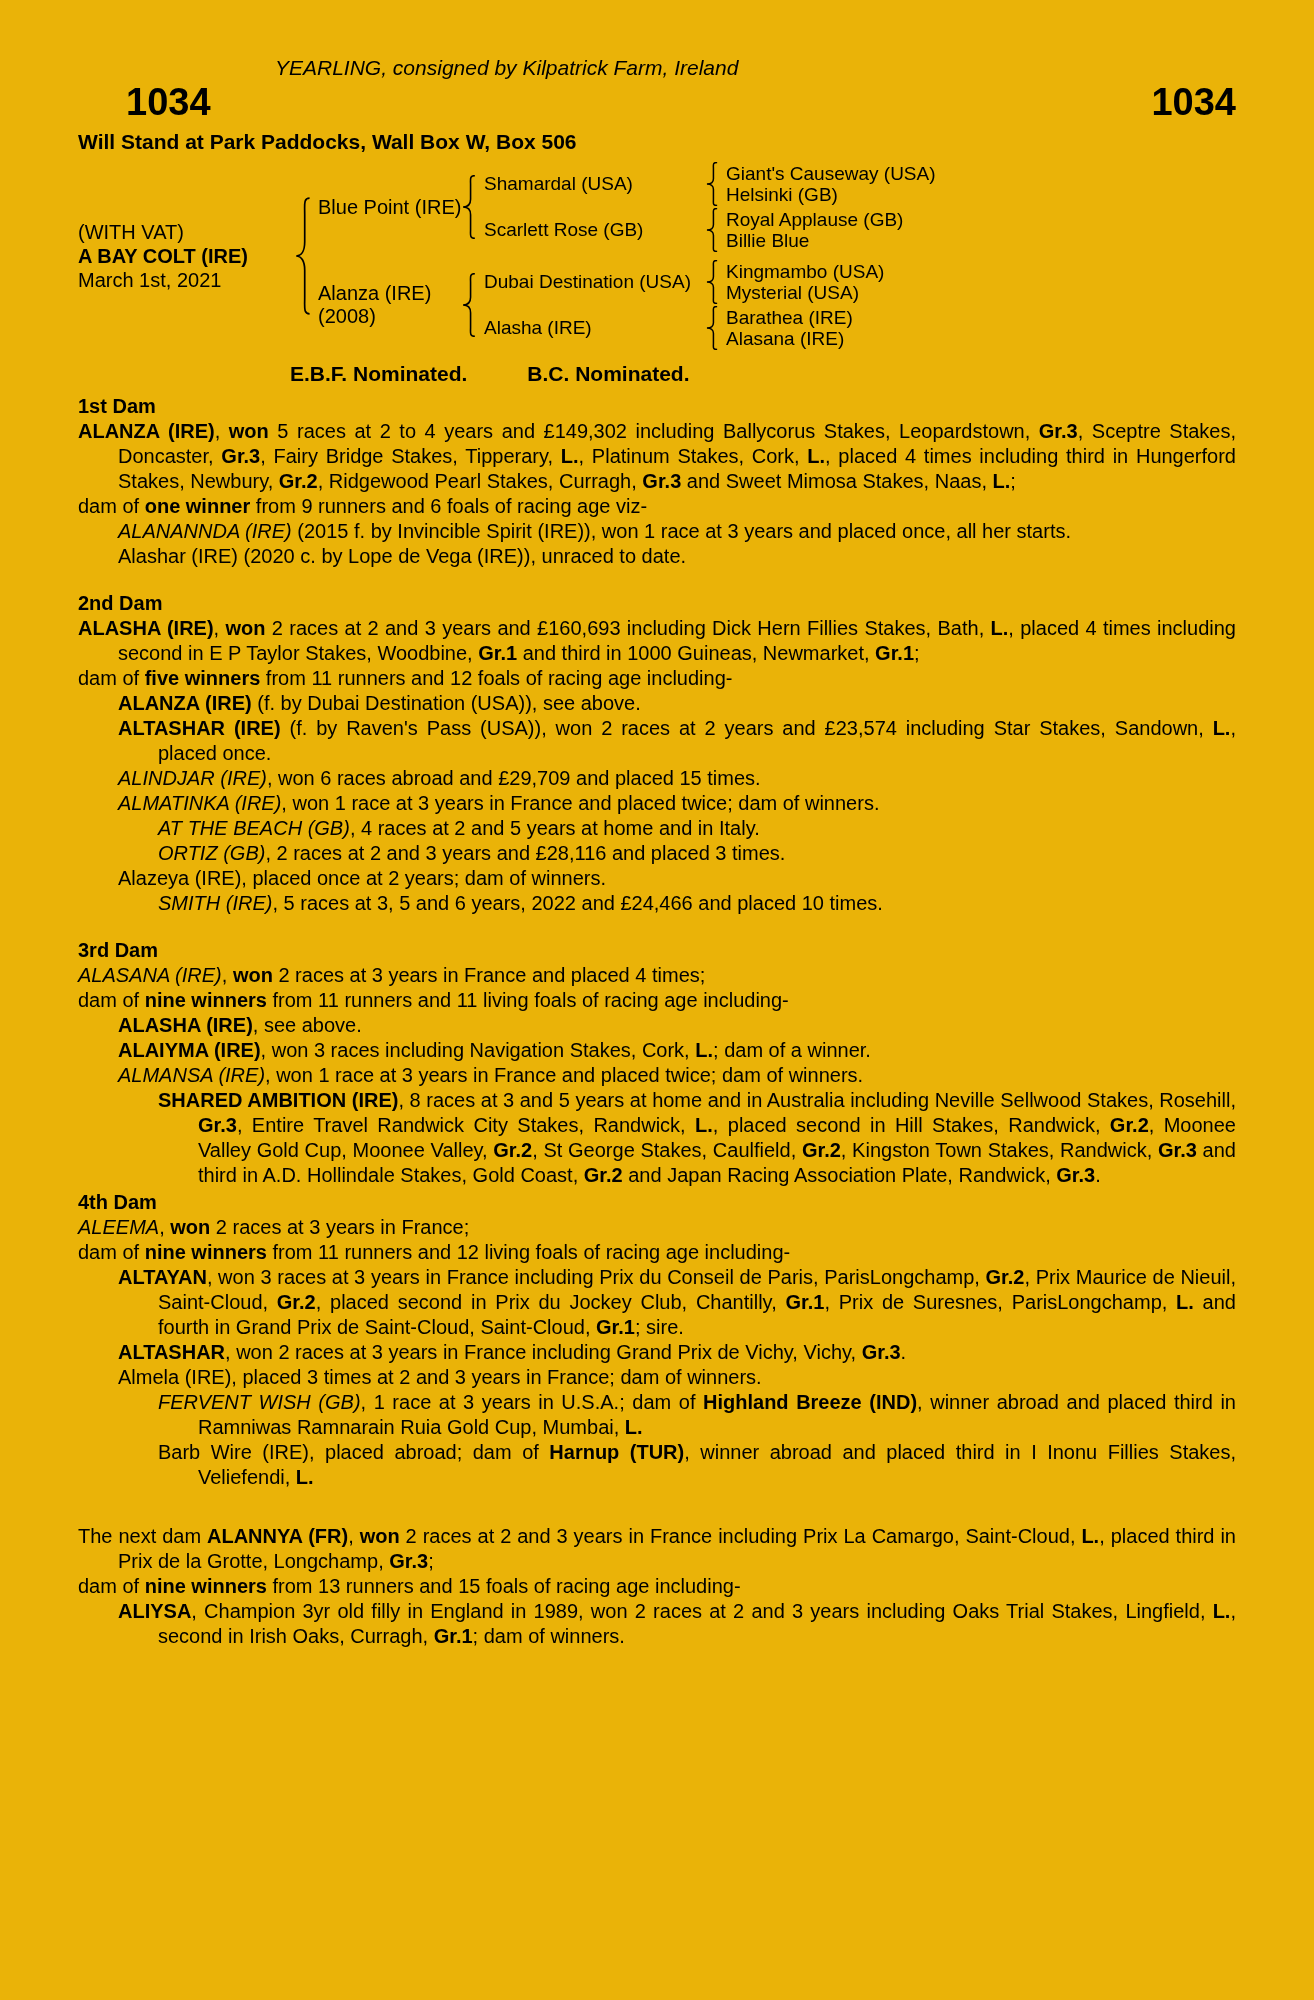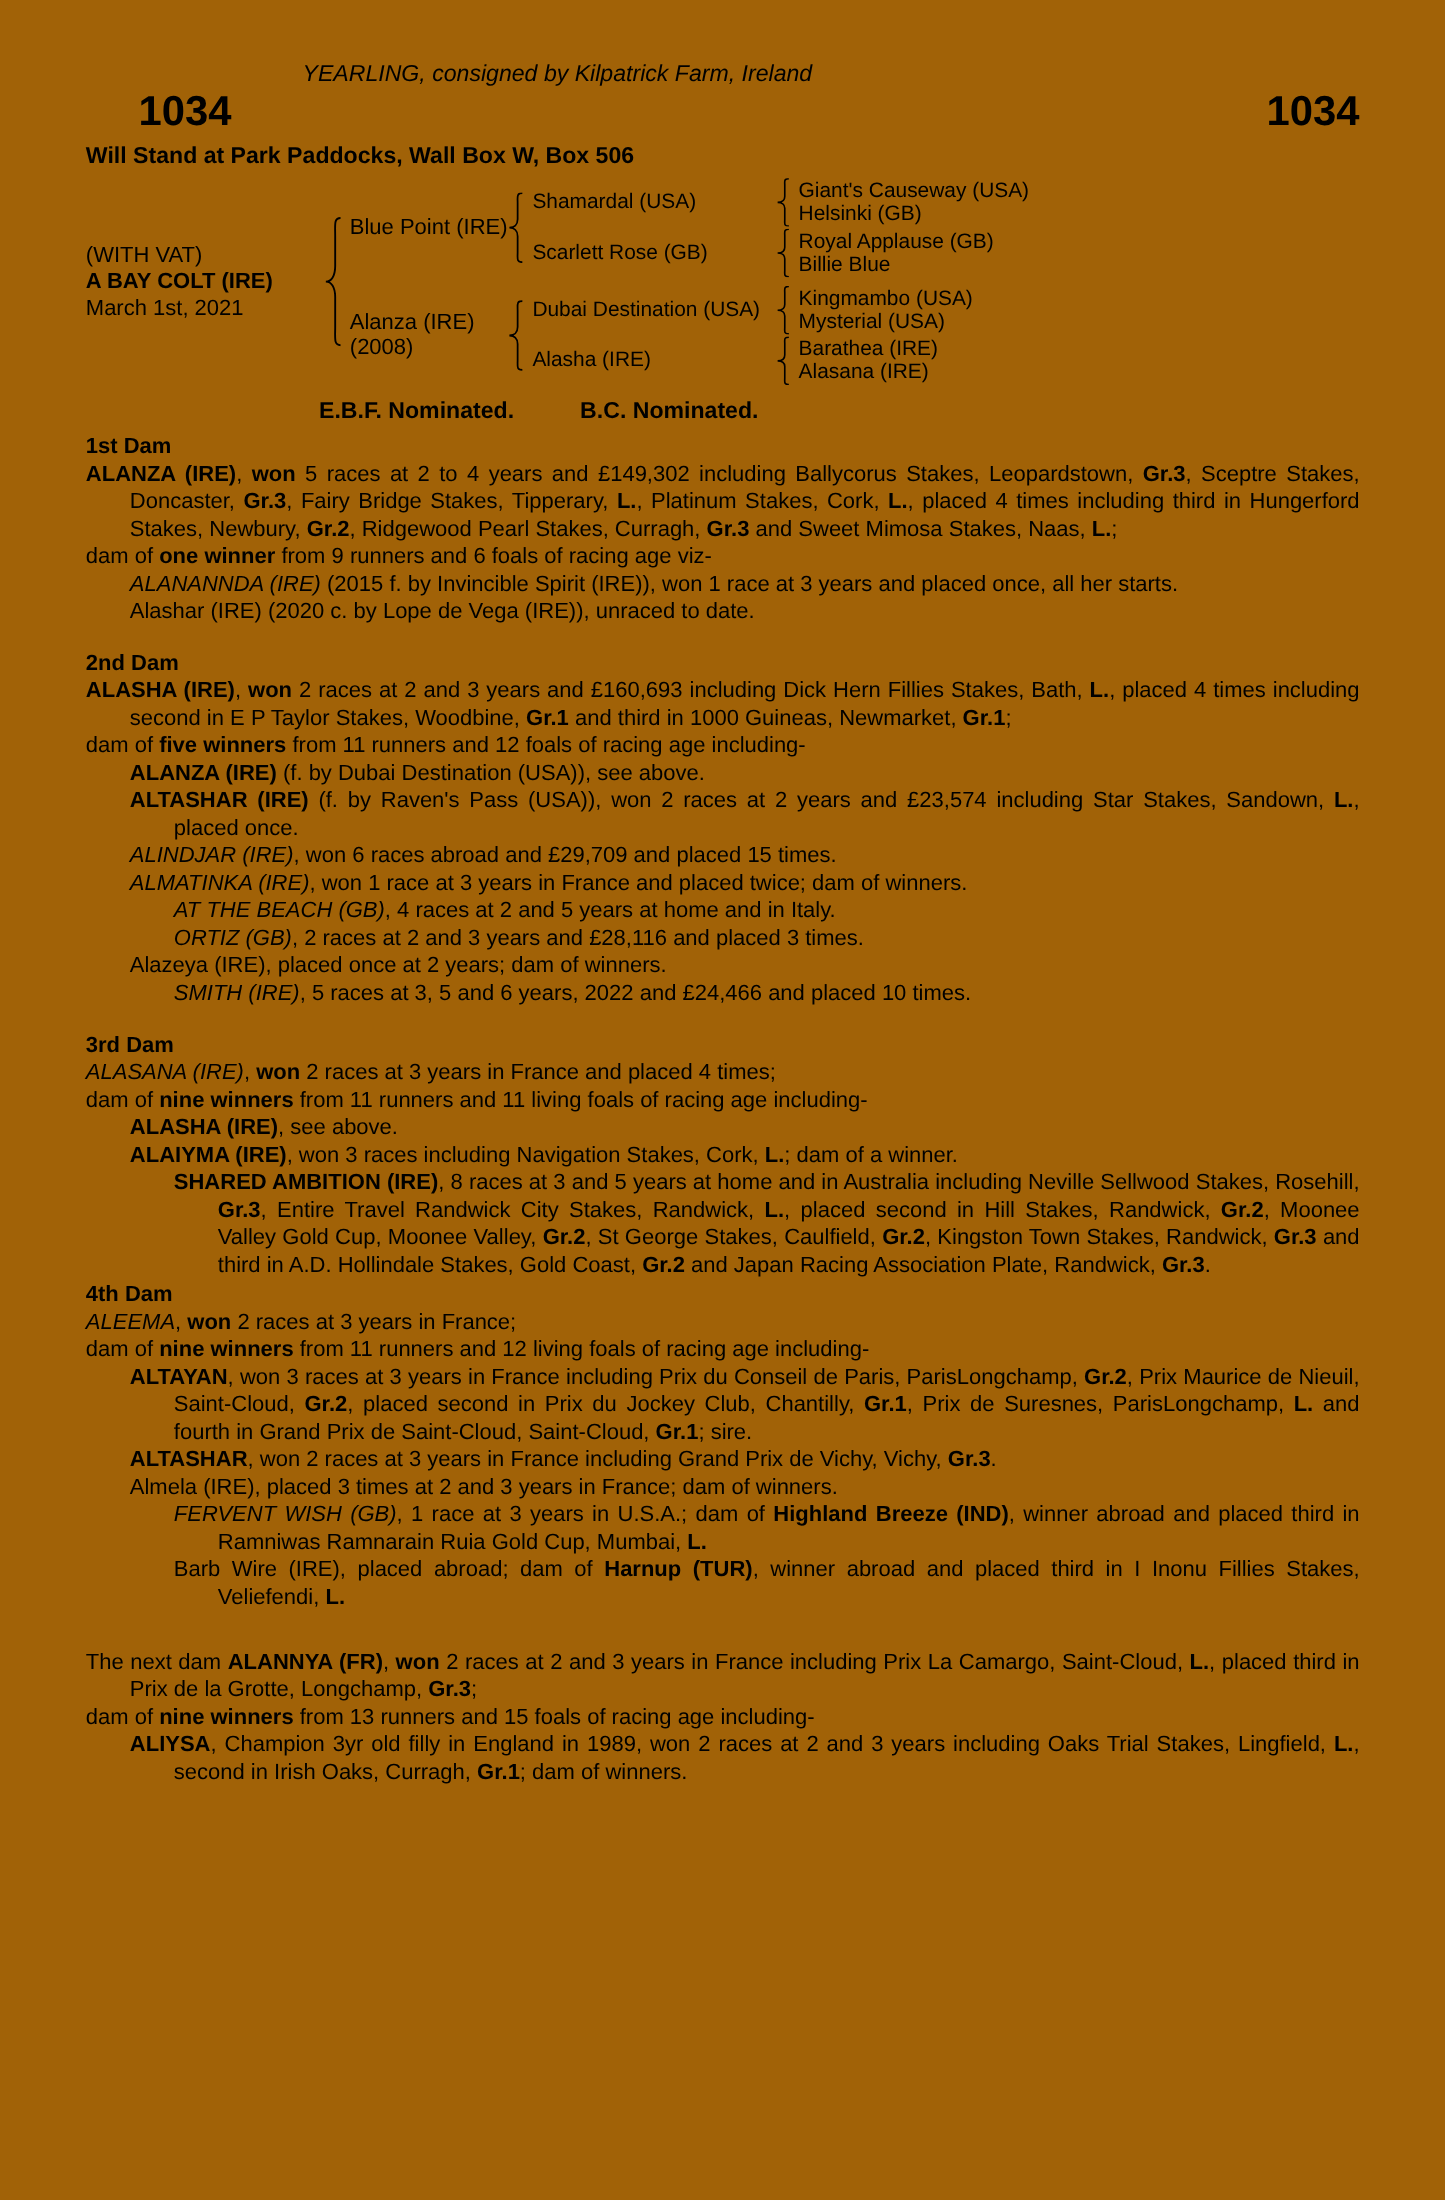--- a/index.html
+++ b/index.html
@@ -1,18 +1,18 @@
 <!DOCTYPE html>
 <html><head>
 <meta charset="utf-8">
 <style>
   * { box-sizing: border-box; }
   html, body { margin: 0; padding: 0; background: #ffffff; }
   .page {
-    width: 1314px; height: 2000px; background: #a16207; color: #000;
+    width: 1314px; height: 2000px; background: #eab308; color: #000;
     font-family: "Liberation Sans", "DejaVu Sans", sans-serif;
     padding: 56px 78px 0 78px; overflow: hidden; position: relative;
   }
   .b { font-weight: bold; }
   .i { font-style: italic; }
 
   .consignor { font-style: italic; font-size: 21px; padding-left: 197px; }
   .lot-row { display: flex; justify-content: space-between; font-weight: bold; font-size: 38px; line-height: 40px; margin-top: 2px; margin-left: 48px; }
   .stand-line { font-weight: bold; font-size: 21px; margin-top: 8px; }
 
@@ -174,20 +174,21 @@
         <div class="para lvl2"><span class="i">ORTIZ (GB)</span><span>, 2 races at 2 and 3 years and £28,116 and placed 3 times.</span></div>
         <div class="para lvl1"><span>Alazeya (IRE), placed once at 2 years; dam of winners.</span></div>
         <div class="para lvl2"><span class="i">SMITH (IRE)</span><span>, 5 races at 3, 5 and 6 years, 2022 and £24,466 and placed 10 times.</span></div>
       </section>
       <section class="section">
         <div class="sec-h">3rd Dam</div>
         <div class="para lvl0"><span class="i">ALASANA (IRE)</span><span>, </span><span class="b">won</span><span> 2 races at 3 years in France and placed 4 times;</span></div>
         <div class="para lvl0"><span>dam of </span><span class="b">nine winners</span><span> from 11 runners and 11 living foals of racing age including-</span></div>
         <div class="para lvl1"><span class="b">ALASHA (IRE)</span><span>, see above.</span></div>
         <div class="para lvl1"><span class="b">ALAIYMA (IRE)</span><span>, won 3 races including Navigation Stakes, Cork, </span><span class="b">L.</span><span>; dam of a winner.</span></div>
+        <div class="para lvl1"><span class="i">ALMANSA (IRE)</span><span>, won 1 race at 3 years in France and placed twice; dam of winners.</span></div>
         <div class="para lvl2"><span class="b">SHARED AMBITION (IRE)</span><span>, 8 races at 3 and 5 years at home and in Australia including Neville Sellwood Stakes, Rosehill, </span><span class="b">Gr.3</span><span>, Entire Travel Randwick City Stakes, Randwick, </span><span class="b">L.</span><span>, placed second in Hill Stakes, Randwick, </span><span class="b">Gr.2</span><span>, Moonee Valley Gold Cup, Moonee Valley, </span><span class="b">Gr.2</span><span>, St George Stakes, Caulfield, </span><span class="b">Gr.2</span><span>, Kingston Town Stakes, Randwick, </span><span class="b">Gr.3</span><span> and third in A.D. Hollindale Stakes, Gold Coast, </span><span class="b">Gr.2</span><span> and Japan Racing Association Plate, Randwick, </span><span class="b">Gr.3</span><span>.</span></div>
       </section>
       <section class="section">
         <div class="sec-h">4th Dam</div>
         <div class="para lvl0"><span class="i">ALEEMA</span><span>, </span><span class="b">won</span><span> 2 races at 3 years in France;</span></div>
         <div class="para lvl0"><span>dam of </span><span class="b">nine winners</span><span> from 11 runners and 12 living foals of racing age including-</span></div>
         <div class="para lvl1"><span class="b">ALTAYAN</span><span>, won 3 races at 3 years in France including Prix du Conseil de Paris, ParisLongchamp, </span><span class="b">Gr.2</span><span>, Prix Maurice de Nieuil, Saint-Cloud, </span><span class="b">Gr.2</span><span>, placed second in Prix du Jockey Club, Chantilly, </span><span class="b">Gr.1</span><span>, Prix de Suresnes, ParisLongchamp, </span><span class="b">L.</span><span> and fourth in Grand Prix de Saint-Cloud, Saint-Cloud, </span><span class="b">Gr.1</span><span>; sire.</span></div>
         <div class="para lvl1"><span class="b">ALTASHAR</span><span>, won 2 races at 3 years in France including Grand Prix de Vichy, Vichy, </span><span class="b">Gr.3</span><span>.</span></div>
         <div class="para lvl1"><span>Almela (IRE), placed 3 times at 2 and 3 years in France; dam of winners.</span></div>
         <div class="para lvl2"><span class="i">FERVENT WISH (GB)</span><span>, 1 race at 3 years in U.S.A.; dam of </span><span class="b">Highland Breeze (IND)</span><span>, winner abroad and placed third in Ramniwas Ramnarain Ruia Gold Cup, Mumbai, </span><span class="b">L.</span></div>

